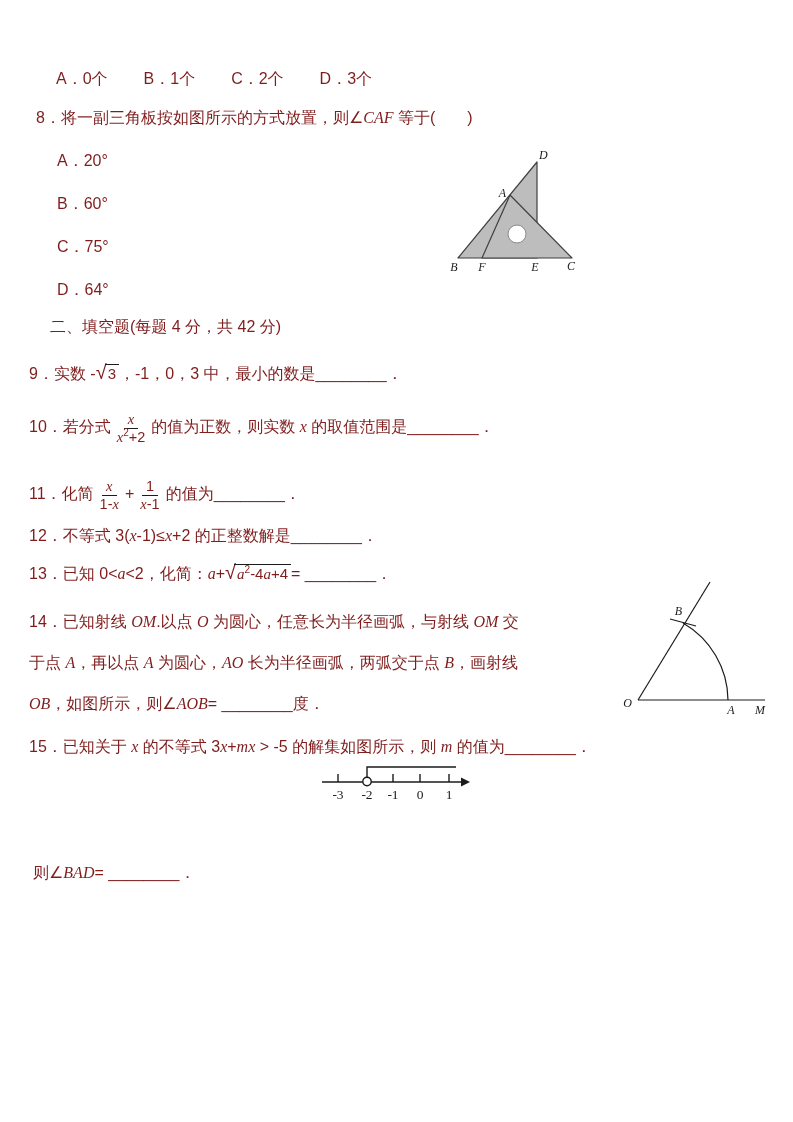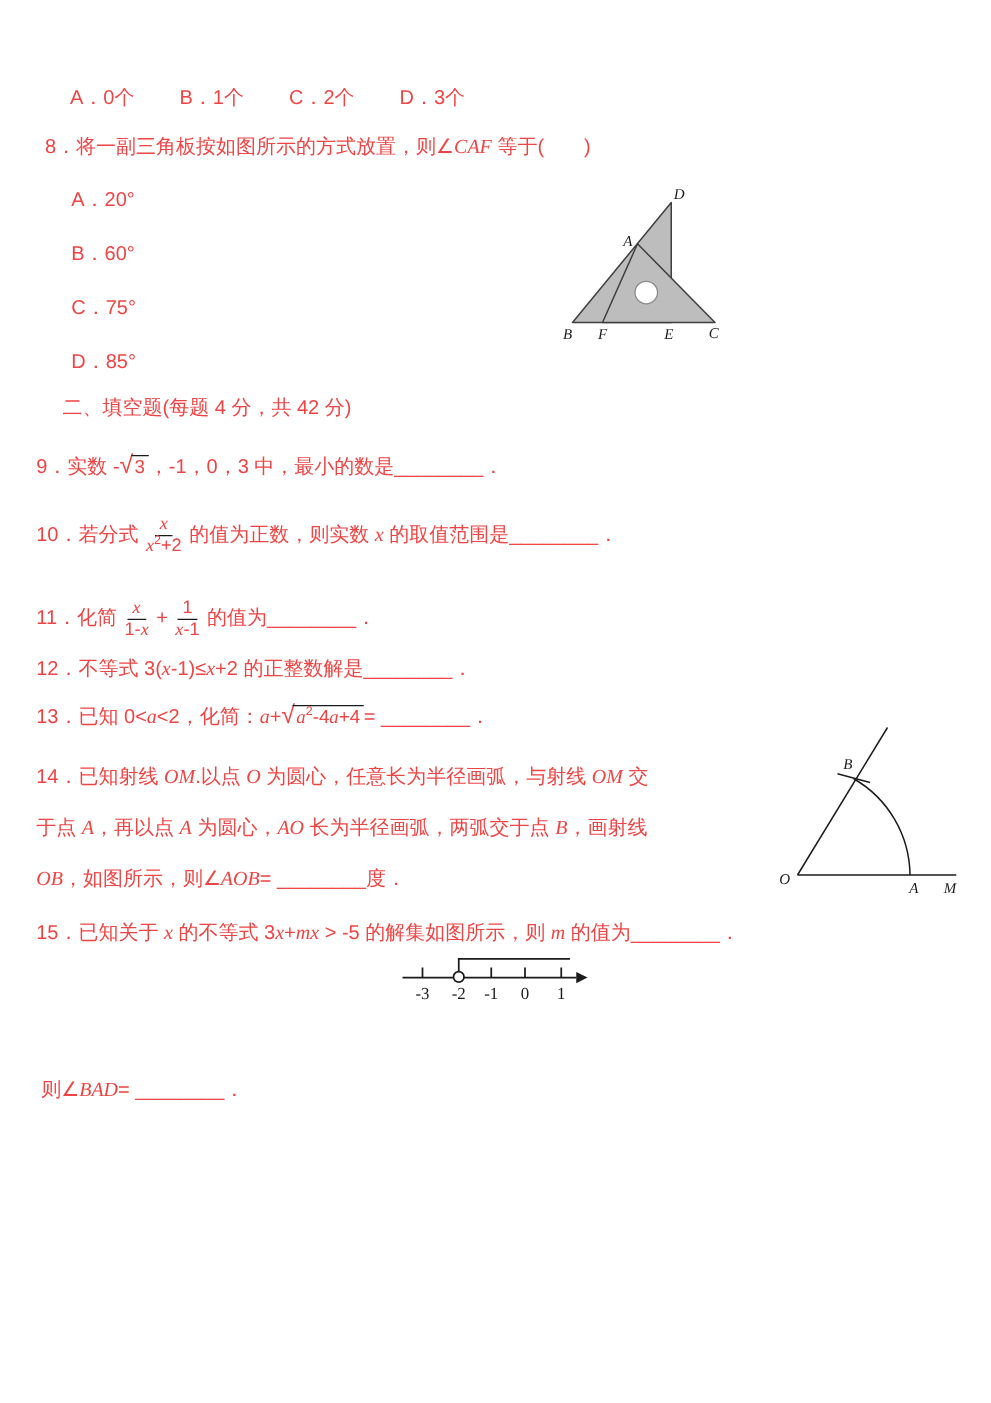--- a/index.html
+++ b/index.html
@@ -1,18 +1,18 @@
 <!DOCTYPE html>
 <html><head>
 <meta charset="utf-8">
 <style>
   *{margin:0;padding:0;box-sizing:border-box}
   html,body{background:#ffffff}
   .page{position:relative;width:793px;height:888px;background:#ffffff;overflow:hidden;
-        font-family:"Liberation Sans","DejaVu Sans",sans-serif;color:#ef4444;font-size:16px}
+        font-family:"Liberation Sans","DejaVu Sans",sans-serif;color:#7f1d1d;font-size:16px}
   .line{position:absolute;white-space:nowrap;line-height:22px}
   .opts-row{display:flex;gap:36px}
   .q8opts div{line-height:22px;margin-bottom:21px}
   i{font-family:"Liberation Serif","DejaVu Serif",serif;}
   sup{font-size:10px;vertical-align:super;line-height:0}
   .frac{display:inline-flex;flex-direction:column;align-items:center;vertical-align:middle;
         font-size:14.5px;line-height:1.15;margin:0 2px}
   .frac .num{padding:0 4px;border-bottom:1.4px solid #1b1b1b}
   .frac .den{padding:0 4px}
   .sqrt{display:inline-flex;align-items:baseline}
@@ -32,21 +32,21 @@
     <span>B．1个</span>
     <span>C．2个</span>
     <span>D．3个</span>
   </div>
 
   <div class="line" style="top:107px;left:36px">8．将一副三角板按如图所示的方式放置，则∠<i>CAF</i> 等于(　　)</div>
   <div class="line q8opts" style="top:150px;left:57px">
     <div>A．20°</div>
     <div>B．60°</div>
     <div>C．75°</div>
-    <div>D．85°</div>
+    <div>D．64°</div>
   </div>
 
   <svg style="left:440px;top:145px" width="150" height="128" viewBox="0 0 150 128">
     <polygon points="18,113 97,17 97,113" stroke-width="1.2" stroke-linejoin="round" stroke="#3f3f3f" fill="#bdbdbd"></polygon>
     <polygon points="42,113 70,50 132,113" stroke-width="1.2" stroke-linejoin="round" stroke="#3f3f3f" fill="#bdbdbd"></polygon>
     <circle cx="77" cy="89" r="9" fill="#ffffff" stroke-width="1" stroke="#8a8a8a"></circle>
     <text x="99" y="14">D</text>
     <text x="66" y="52" text-anchor="end">A</text>
     <text x="14" y="126" text-anchor="middle">B</text>
     <text x="42" y="126" text-anchor="middle">F</text>

